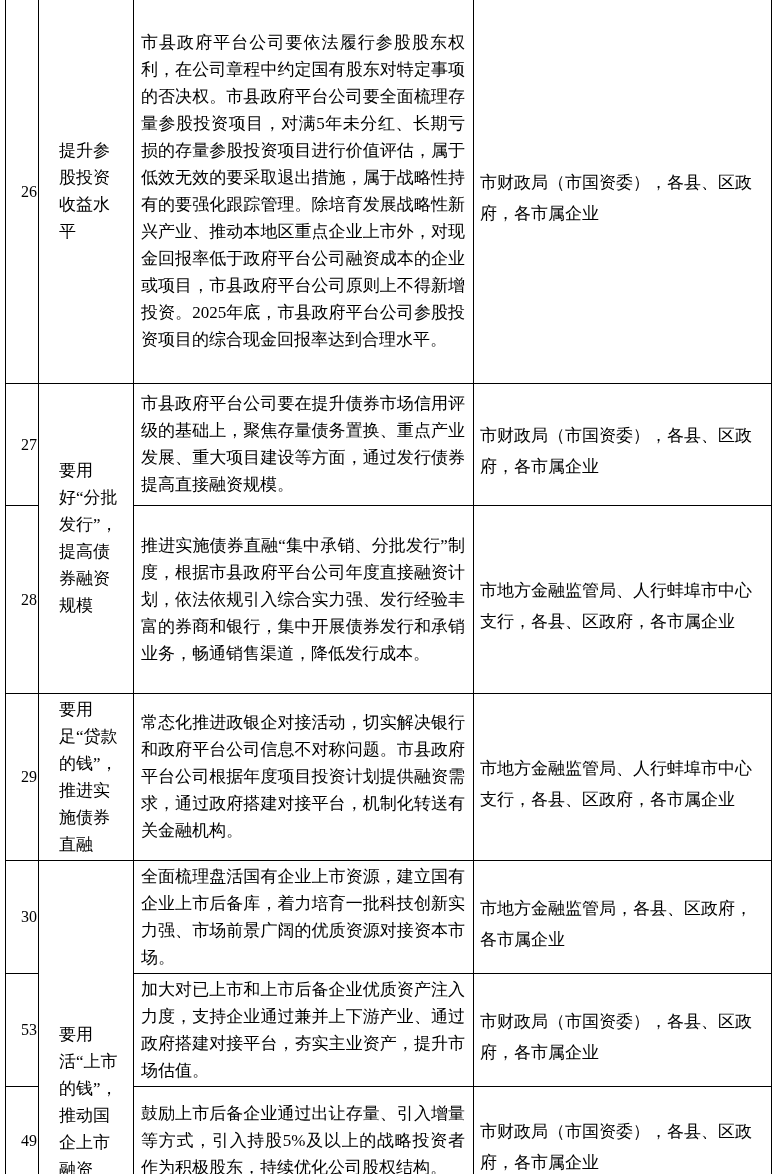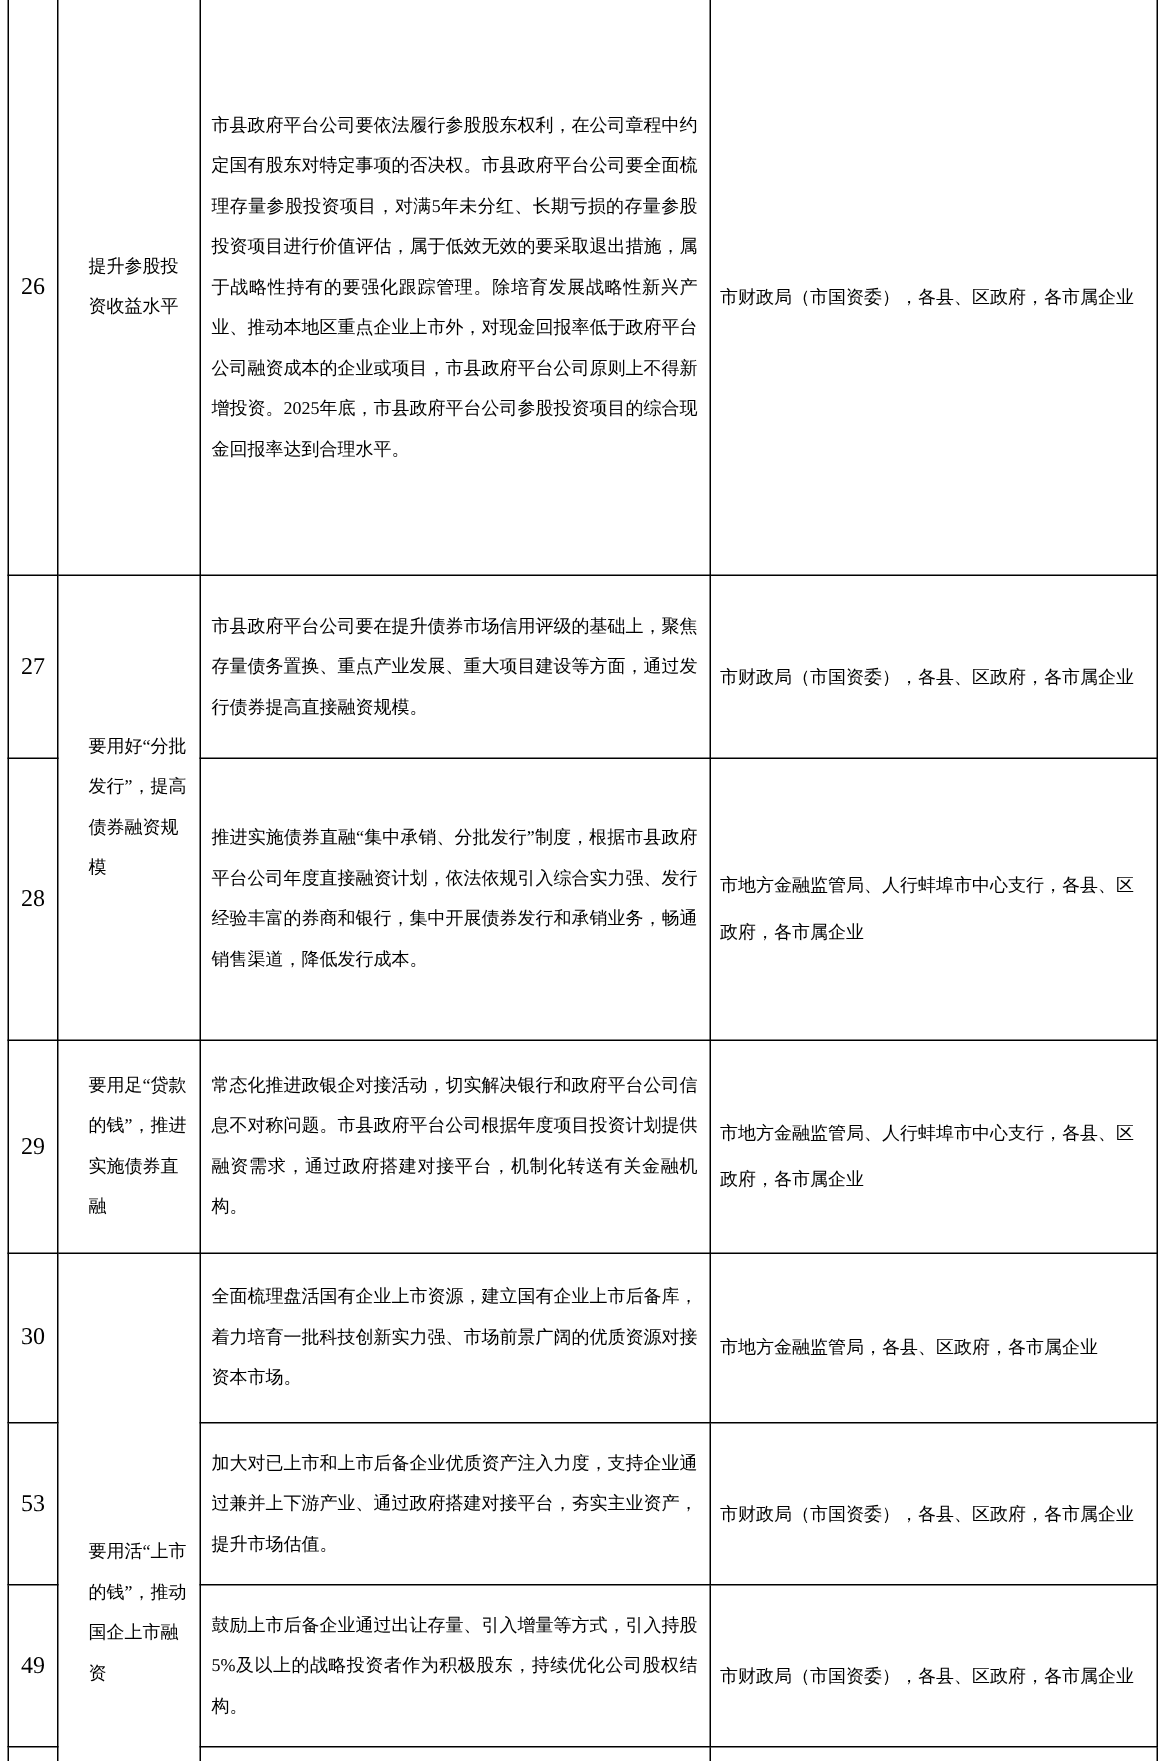--- a/index.html
+++ b/index.html
@@ -25,29 +25,29 @@
     table-layout: fixed;
   }
   col.c-num  { width: 33px; }
   col.c-cat  { width: 95px; }
   col.c-content { width: 340px; }
   col.c-resp { width: 298px; }
 
   td {
     border: 1px solid #000000;
     vertical-align: middle;
-    font-size: 12px;
+    font-size: 17px;
     line-height: 27px;
     word-break: break-all;
     overflow: hidden;
   }
   tr.first-row td { border-top: none; }
 
   td.num {
-    text-align: center;
+    text-align: right;
     font-size: 16px;
     font-family: "Liberation Serif", "DejaVu Serif", serif;
   }
   td.cat {
     text-align: left;
     padding: 2px 8px 2px 20px;
   }
   td.content {
     text-align: justify;
     padding: 2px 8px 2px 7px;

